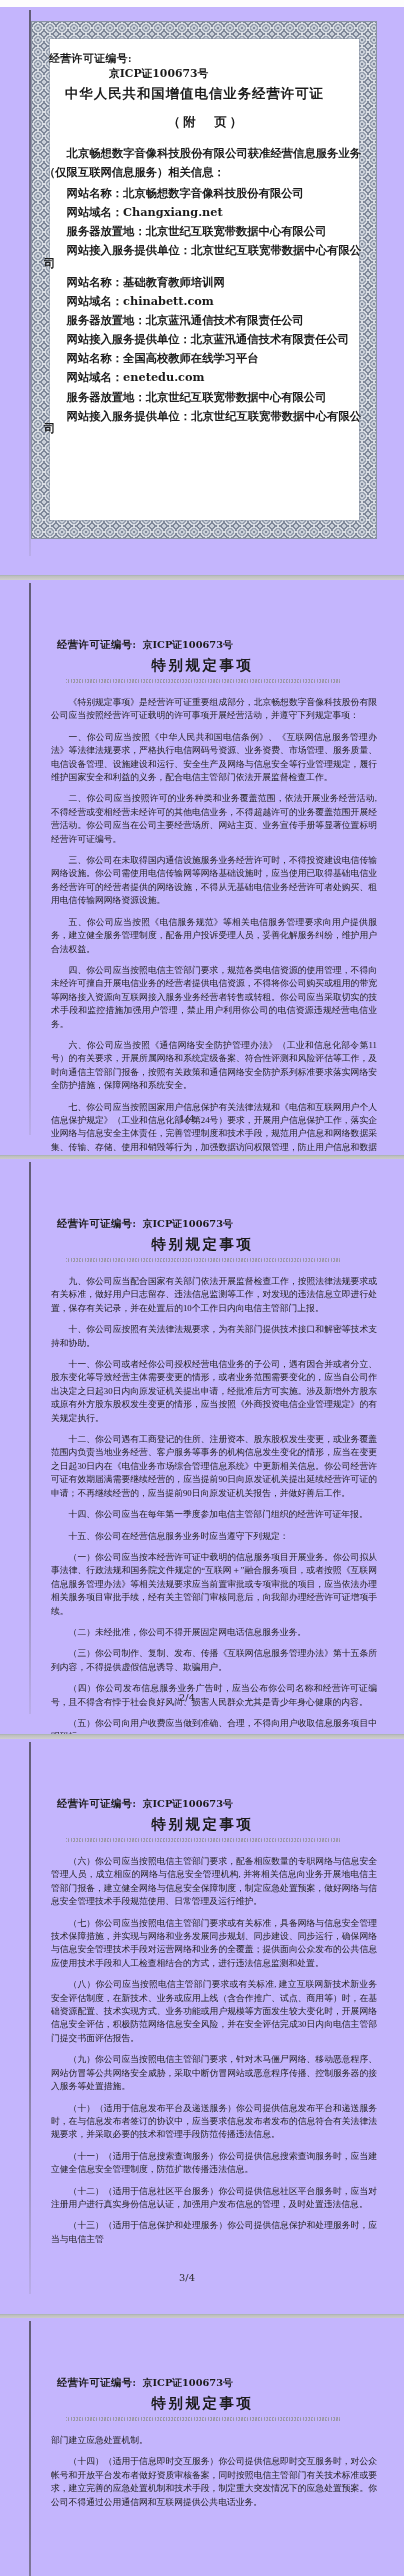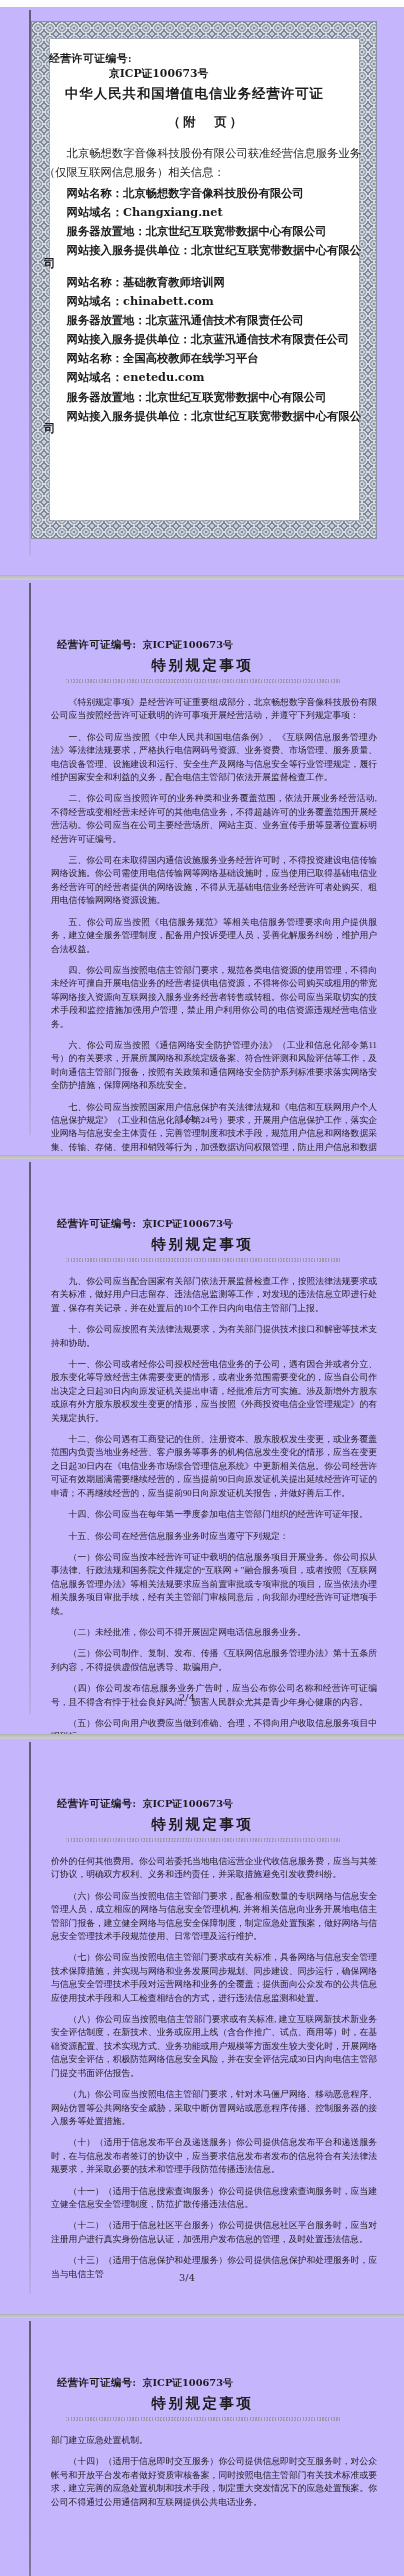--- a/index.html
+++ b/index.html
@@ -22,21 +22,21 @@
          background-size:12px 12px;outline:0.5px solid #8a93a3;}
   .frame-inner{position:absolute;left:17.5px;top:17.5px;right:17.5px;bottom:17.5px;background:#ffffff;
                box-shadow:0 0 0 0.5px #8a93a3;}
   .c-label{position:absolute;left:49px;top:45px;font-size:10.8px;font-weight:bold;letter-spacing:0.5px;}
   .c-num{position:absolute;left:109px;top:60px;font-size:10.8px;font-weight:bold;font-family:"DejaVu Serif",serif;}
   .c-title{position:absolute;left:0;top:78px;width:324px;margin:0;text-align:right;
            font-size:13.4px;font-weight:bold;letter-spacing:1px;}
   .c-sub{position:absolute;left:0;top:103px;width:405px;margin:4px;text-align:center;
          font-size:12.4px;font-weight:bold;letter-spacing:3.1px;}
   .c-intro{position:absolute;left:44px;top:137px;width:317px;margin:0;font-size:11.3px;line-height:19px;
-           font-weight:normal;text-indent:2em;text-align:justify;}
+           font-weight:bold;text-indent:2em;text-align:justify;}
   .fields{position:absolute;left:44px;top:180px;width:317px;}
   .fields p{margin:0 0 6.7px 0;font-size:11.3px;line-height:12.4px;font-weight:bold;text-indent:2em;text-align:justify;}
   .f-val{font-family:"DejaVu Serif",serif;}
   
   .p-head{position:absolute;left:57px;top:58px;white-space:nowrap;}
   .p-head .lbl{font-size:10.3px;font-weight:bold;letter-spacing:0.5px;}
   .p-head .num{font-size:9.8px;font-weight:bold;margin-left:6.2px;font-family:"DejaVu Serif",serif;}
   .p-title{position:absolute;left:0;top:76px;width:405px;margin:0;text-align:center;
            font-size:14.4px;font-weight:bold;letter-spacing:2.6px;}
   .zigzag{position:absolute;left:66px;top:99px;width:274px;height:3.6px;opacity:.75;
@@ -146,21 +146,20 @@
 
   <section class="page" id="pg4">
     <div class="scanline"></div>
     <div class="p-head">
       <span class="lbl">经营许可证编号:</span><span class="num">京ICP证100673号</span>
     </div>
     <h2 class="p-title">特别规定事项</h2>
     <div class="zigzag"></div>
     <div class="p-body">
 
-    <p>价外的任何其他费用。你公司若委托当地电信运营企业代收信息服务费，应当与其签订协议，明确双方权利、义务和违约责任，并采取措施避免引发收费纠纷。</p>
         <p class="ind">（六）你公司应当按照电信主管部门要求，配备相应数量的专职网络与信息安全管理人员，成立相应的网络与信息安全管理机构, 并将相关信息向业务开展地电信主管部门报备，建立健全网络与信息安全保障制度，制定应急处置预案，做好网络与信息安全管理技术手段规范使用、日常管理及运行维护。</p>
         <p class="ind">（七）你公司应当按照电信主管部门要求或有关标准，具备网络与信息安全管理技术保障措施，并实现与网络和业务发展同步规划、同步建设、同步运行，确保网络与信息安全管理技术手段对运营网络和业务的全覆盖；提供面向公众发布的公共信息应使用技术手段和人工检查相结合的方式，进行违法信息监测和处置。</p>
         <p class="ind">（八）你公司应当按照电信主管部门要求或有关标准, 建立互联网新技术新业务安全评估制度，在新技术、业务或应用上线（含合作推广、试点、商用等）时，在基础资源配置、技术实现方式、业务功能或用户规模等方面发生较大变化时，开展网络信息安全评估，积极防范网络信息安全风险，并在安全评估完成30日内向电信主管部门提交书面评估报告。</p>
         <p class="ind">（九）你公司应当按照电信主管部门要求，针对木马僵尸网络、移动恶意程序、网站仿冒等公共网络安全威胁，采取中断仿冒网站或恶意程序传播、控制服务器的接入服务等处置措施。</p>
         <p class="ind">（十）（适用于信息发布平台及递送服务）你公司提供信息发布平台和递送服务时，在与信息发布者签订的协议中，应当要求信息发布者发布的信息符合有关法律法规要求，并采取必要的技术和管理手段防范传播违法信息。</p>
         <p class="ind">（十一）（适用于信息搜索查询服务）你公司提供信息搜索查询服务时，应当建立健全信息安全管理制度，防范扩散传播违法信息。</p>
         <p class="ind">（十二）（适用于信息社区平台服务）你公司提供信息社区平台服务时，应当对注册用户进行真实身份信息认证，加强用户发布信息的管理，及时处置违法信息。</p>
         <p class="ind">（十三）（适用于信息保护和处理服务）你公司提供信息保护和处理服务时，应当与电信主管</p>
       </div>
     <div class="p-marker">3/4</div>

